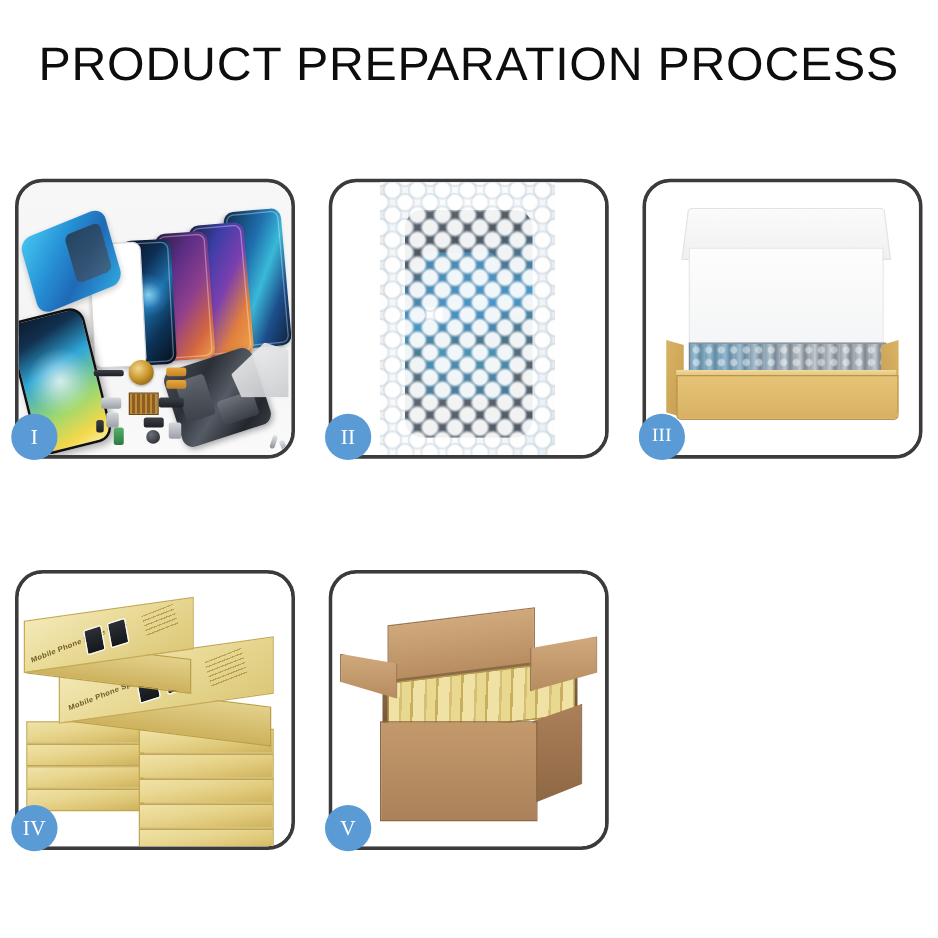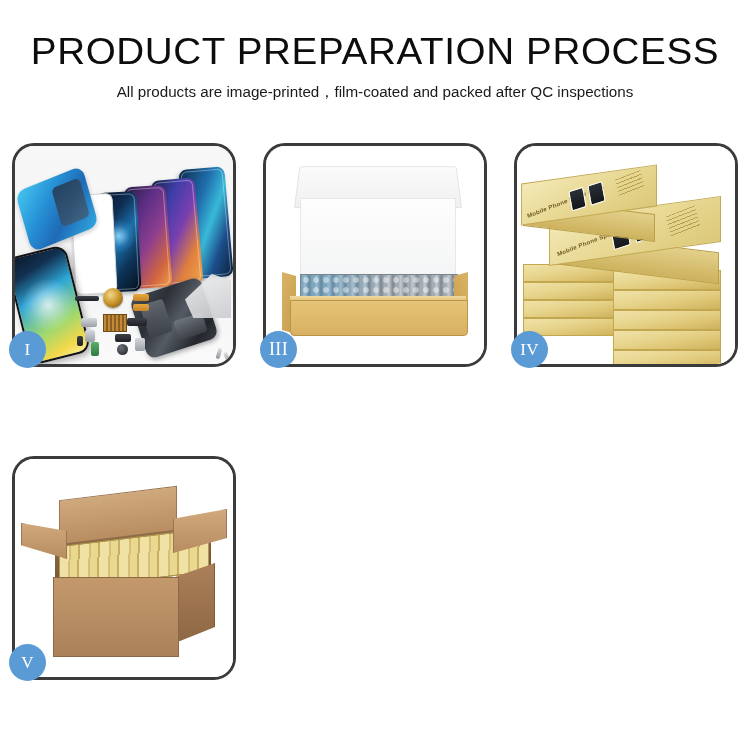--- a/index.html
+++ b/index.html
@@ -99,21 +99,21 @@
     color: #ffffff;
     display: flex;
     align-items: center;
     justify-content: center;
     font-family: "Liberation Serif", serif;
     font-size: 17px;
     letter-spacing: 0.3px;
     z-index: 9;
     transform: translate(-6px, 6px);
   }
-  .badge.wide { font-size: 18px; }
+  .badge.wide { font-size: 15px; }
 
   
   .p1 { background: linear-gradient(#f7f7f7 0%, #f4f4f4 62%, #fafafa 100%); }
   .p1 .tray {
     position: absolute;
     left: -6%; top: 56%;
     width: 112%; height: 6px;
     background: linear-gradient(#ececec, #e2e2e2);
   }
   
@@ -498,21 +498,20 @@
     background: radial-gradient(ellipse at 50% 60%, rgba(255,255,255,.9), rgba(255,255,255,0) 70%);
   }
 </style>
 </head>
 <body>
 
 <div class="page">
 
   <div class="header">
     <h1 class="title">PRODUCT PREPARATION PROCESS</h1>
-    <p class="subtitle">All products are image-printed，film-coated and packed after QC inspections</p>
   </div>
 
   <div class="grid">
 
     <div class="panel">
       <div class="panel-inner p1">
         <div class="tray"></div>
 
         <div class="scr scr-a"></div>
         <div class="scr scr-b"></div>
@@ -540,20 +539,29 @@
         <div class="tool"></div>
         <div class="screws">
           <i style="left:0;top:0;transform:rotate(18deg);"></i>
           <i style="left:8px;top:4px;transform:rotate(-24deg);"></i>
           <i style="left:15px;top:1px;transform:rotate(7deg);"></i>
         </div>
       </div>
       <div class="badge">I</div>
     </div>
 
+    <div class="panel">
+      <div class="panel-inner p2">
+        <div class="wrapsheet"></div>
+        <div class="inner-part"></div>
+        <div class="label"></div>
+        <div class="bubbles"></div>
+      </div>
+      <div class="badge">II</div>
+    </div>
 
     <div class="panel">
       <div class="panel-inner p3">
         <div class="lid"></div>
         <div class="foam"></div>
         <div class="wrapped-row"></div>
         <div class="box-left"></div>
         <div class="box-right"></div>
         <div class="rim"></div>
         <div class="box-front"></div>

